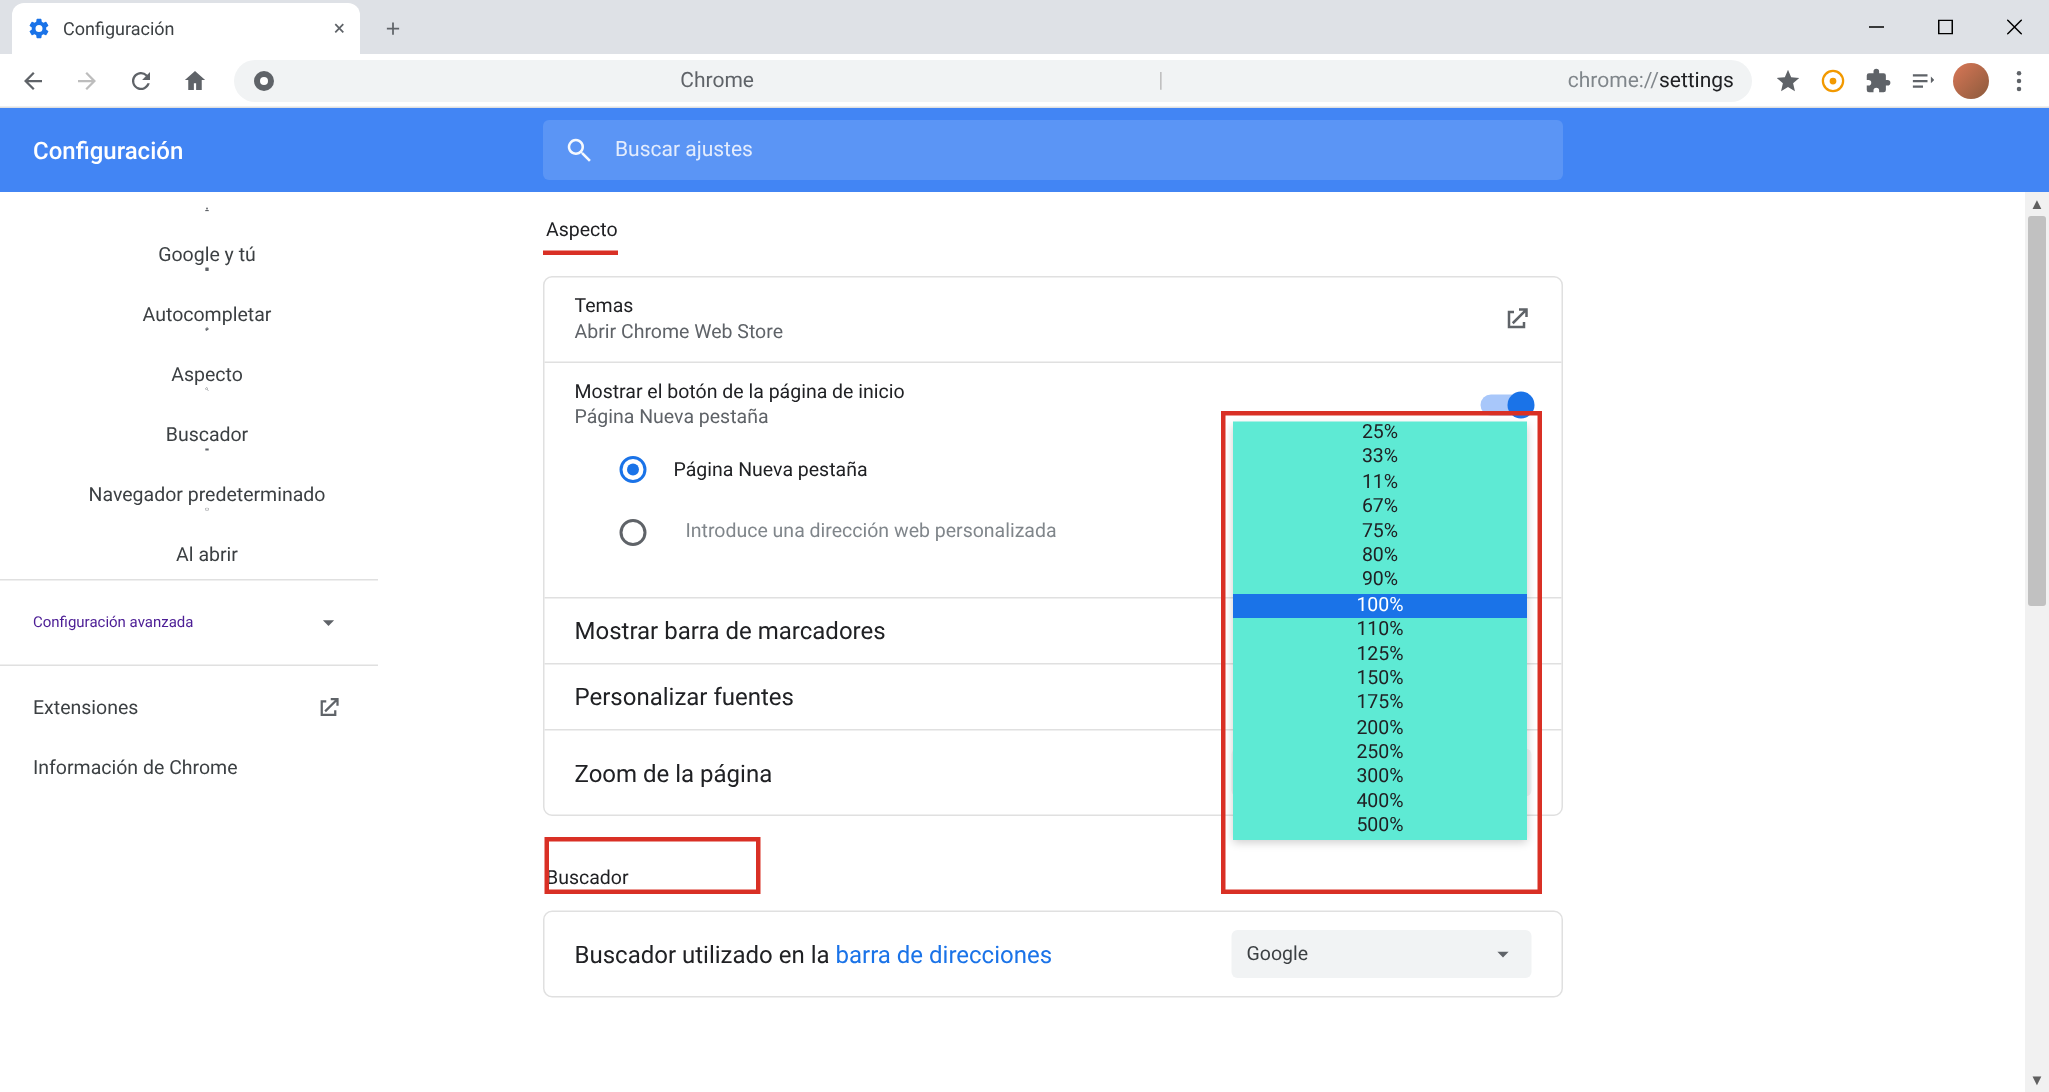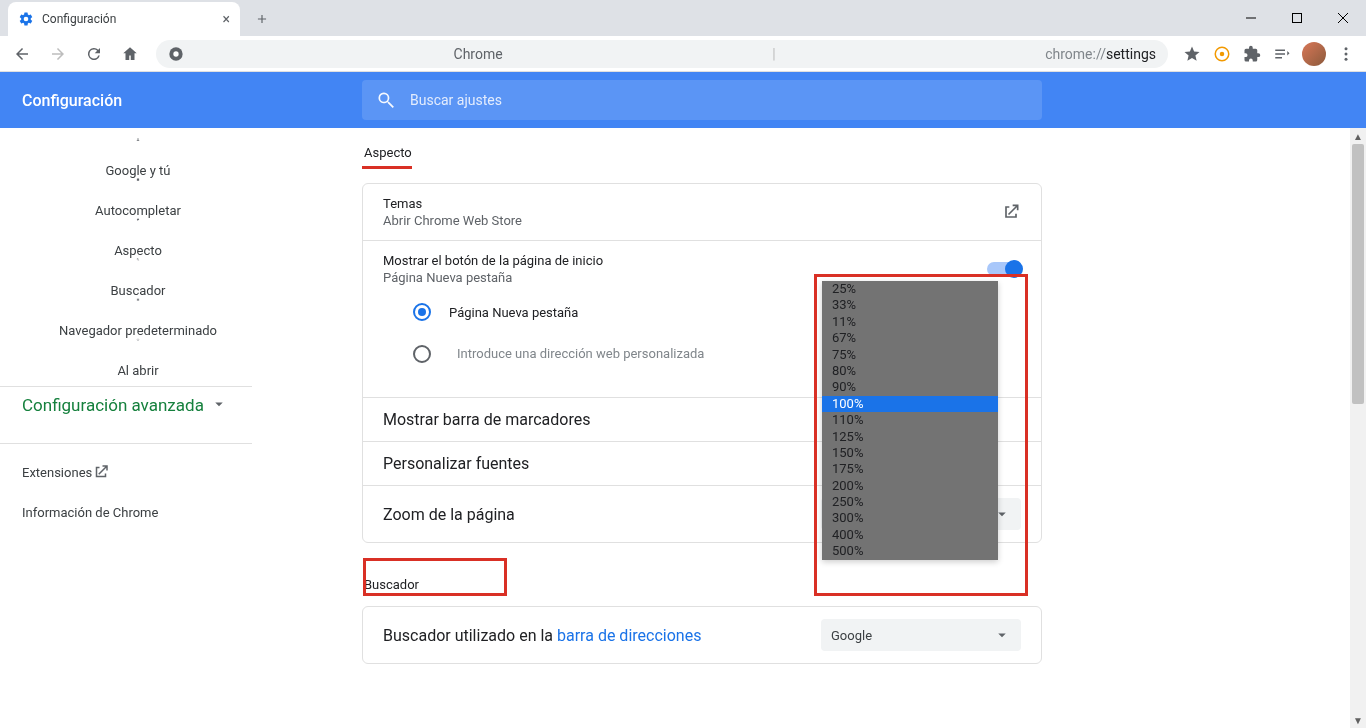--- a/index.html
+++ b/index.html
@@ -38,22 +38,22 @@
   .search-box svg { width: 20px; height: 20px; fill: #fff; opacity: 0.95; }
   .search-input { flex: 1; background: transparent; border: none; outline: none; color: #fff; font-size: 14px; }
   .search-input::placeholder { color: #e3ecfd; }
 
   
   .content { display: flex; height: calc(728px - 36px - 36px - 56px); position: relative; }
   .sidebar { width: 252px; padding-top: 10px; }
   .side-item { height: 40px; display: flex; align-items: center; padding-left: 24px; gap: 22px; font-size: 13px; color: #3c4043; cursor: pointer; flex-direction: column; }
   .side-item svg { width: 20px; height: 20px; fill: #5f6368; }
   .side-sep { border-top: 1px solid #e0e0e0; margin: 8px 0; }
-  .side-adv { height: 40px; display: flex; justify-content: space-between; padding: 0 24px 0 22px; font-size: 17px; color: #15803d; cursor: pointer; }
-  .side-link { height: 40px; display: flex; align-items: center; padding: 0 24px 0 22px; font-size: 13px; color: #3c4043; cursor: pointer; }
+  .side-adv { height: 40px; display: flex; align-items: center; justify-content: space-between; padding: 0 24px 0 22px; font-size: 10px; color: #4c1d95; cursor: pointer; }
+  .side-link { height: 40px; display: flex; align-items: center; justify-content: space-between; padding: 0 24px 0 22px; font-size: 13px; color: #3c4043; cursor: pointer; }
   .side-link svg { width: 18px; height: 18px; fill: #5f6368; }
 
   .main { flex: 1; overflow-y: auto; position: relative; }
   .main-inner { width: 680px; margin-left: 110px; padding-top: 14px; padding-bottom: 40px; }
   .section-title { font-size: 13px; color: #202124; padding: 0 0 6px 2px; display: inline-block; border-bottom: 3px solid #d93025; }
   .card { border: 1px solid #e0e0e0; border-radius: 6px; margin-top: 14px; background: #fff; }
   .card-row { padding: 12px 20px; border-bottom: 1px solid #e0e0e0; display: flex; align-items: center; justify-content: space-between; position: relative; }
   .card-row:last-child { border-bottom: none; }
   .row-text .pri { font-size: 13px; color: #202124; }
   .row-text .sec { font-size: 13px; color: #5f6368; margin-top: 2px; }
@@ -70,21 +70,21 @@
   .radio-label { font-size: 13px; color: #202124; }
   .url-input { flex: 1; max-width: 370px; height: 36px; border: none; background: transparent; border-bottom: 1px solid transparent; font-size: 13px; color: #202124; padding: 0 8px; }
   .url-input::placeholder { color: #80868b; }
 
   .select-like { width: 200px; height: 32px; background: #f1f3f4; border-radius: 4px; display: flex; align-items: center; justify-content: space-between; padding: 0 10px; font-size: 13px; color: #3c4043; cursor: pointer; }
   .select-like svg { width: 18px; height: 18px; fill: #5f6368; }
 
   .subhead { font-size: 13px; color: #202124; margin-top: 34px; padding-left: 2px; }
 
   
-  .dropdown { position: absolute; width: 176px; background: #737373; box-shadow: 0 2px 6px rgba(0,0,0,0.2); font-size: 13px; color: #202124; }
+  .dropdown { position: absolute; width: 196px; background: #5eead4; box-shadow: 0 2px 6px rgba(0,0,0,0.2); font-size: 13px; color: #202124; text-align: center; }
   .dropdown .opt { padding: 0 10px; height: 16.4px; line-height: 16.4px; }
   .dropdown .opt.sel { background: #1a73e8; color: #fff; }
 
   
   .hl { position: absolute; border: 3px solid #d93025; pointer-events: none; }
 
   .link { color: #1a73e8; }
 
   
   .scrollbar { position: absolute; right: 0; top: 0; width: 16px; height: 100%; background: #f1f1f1; }

